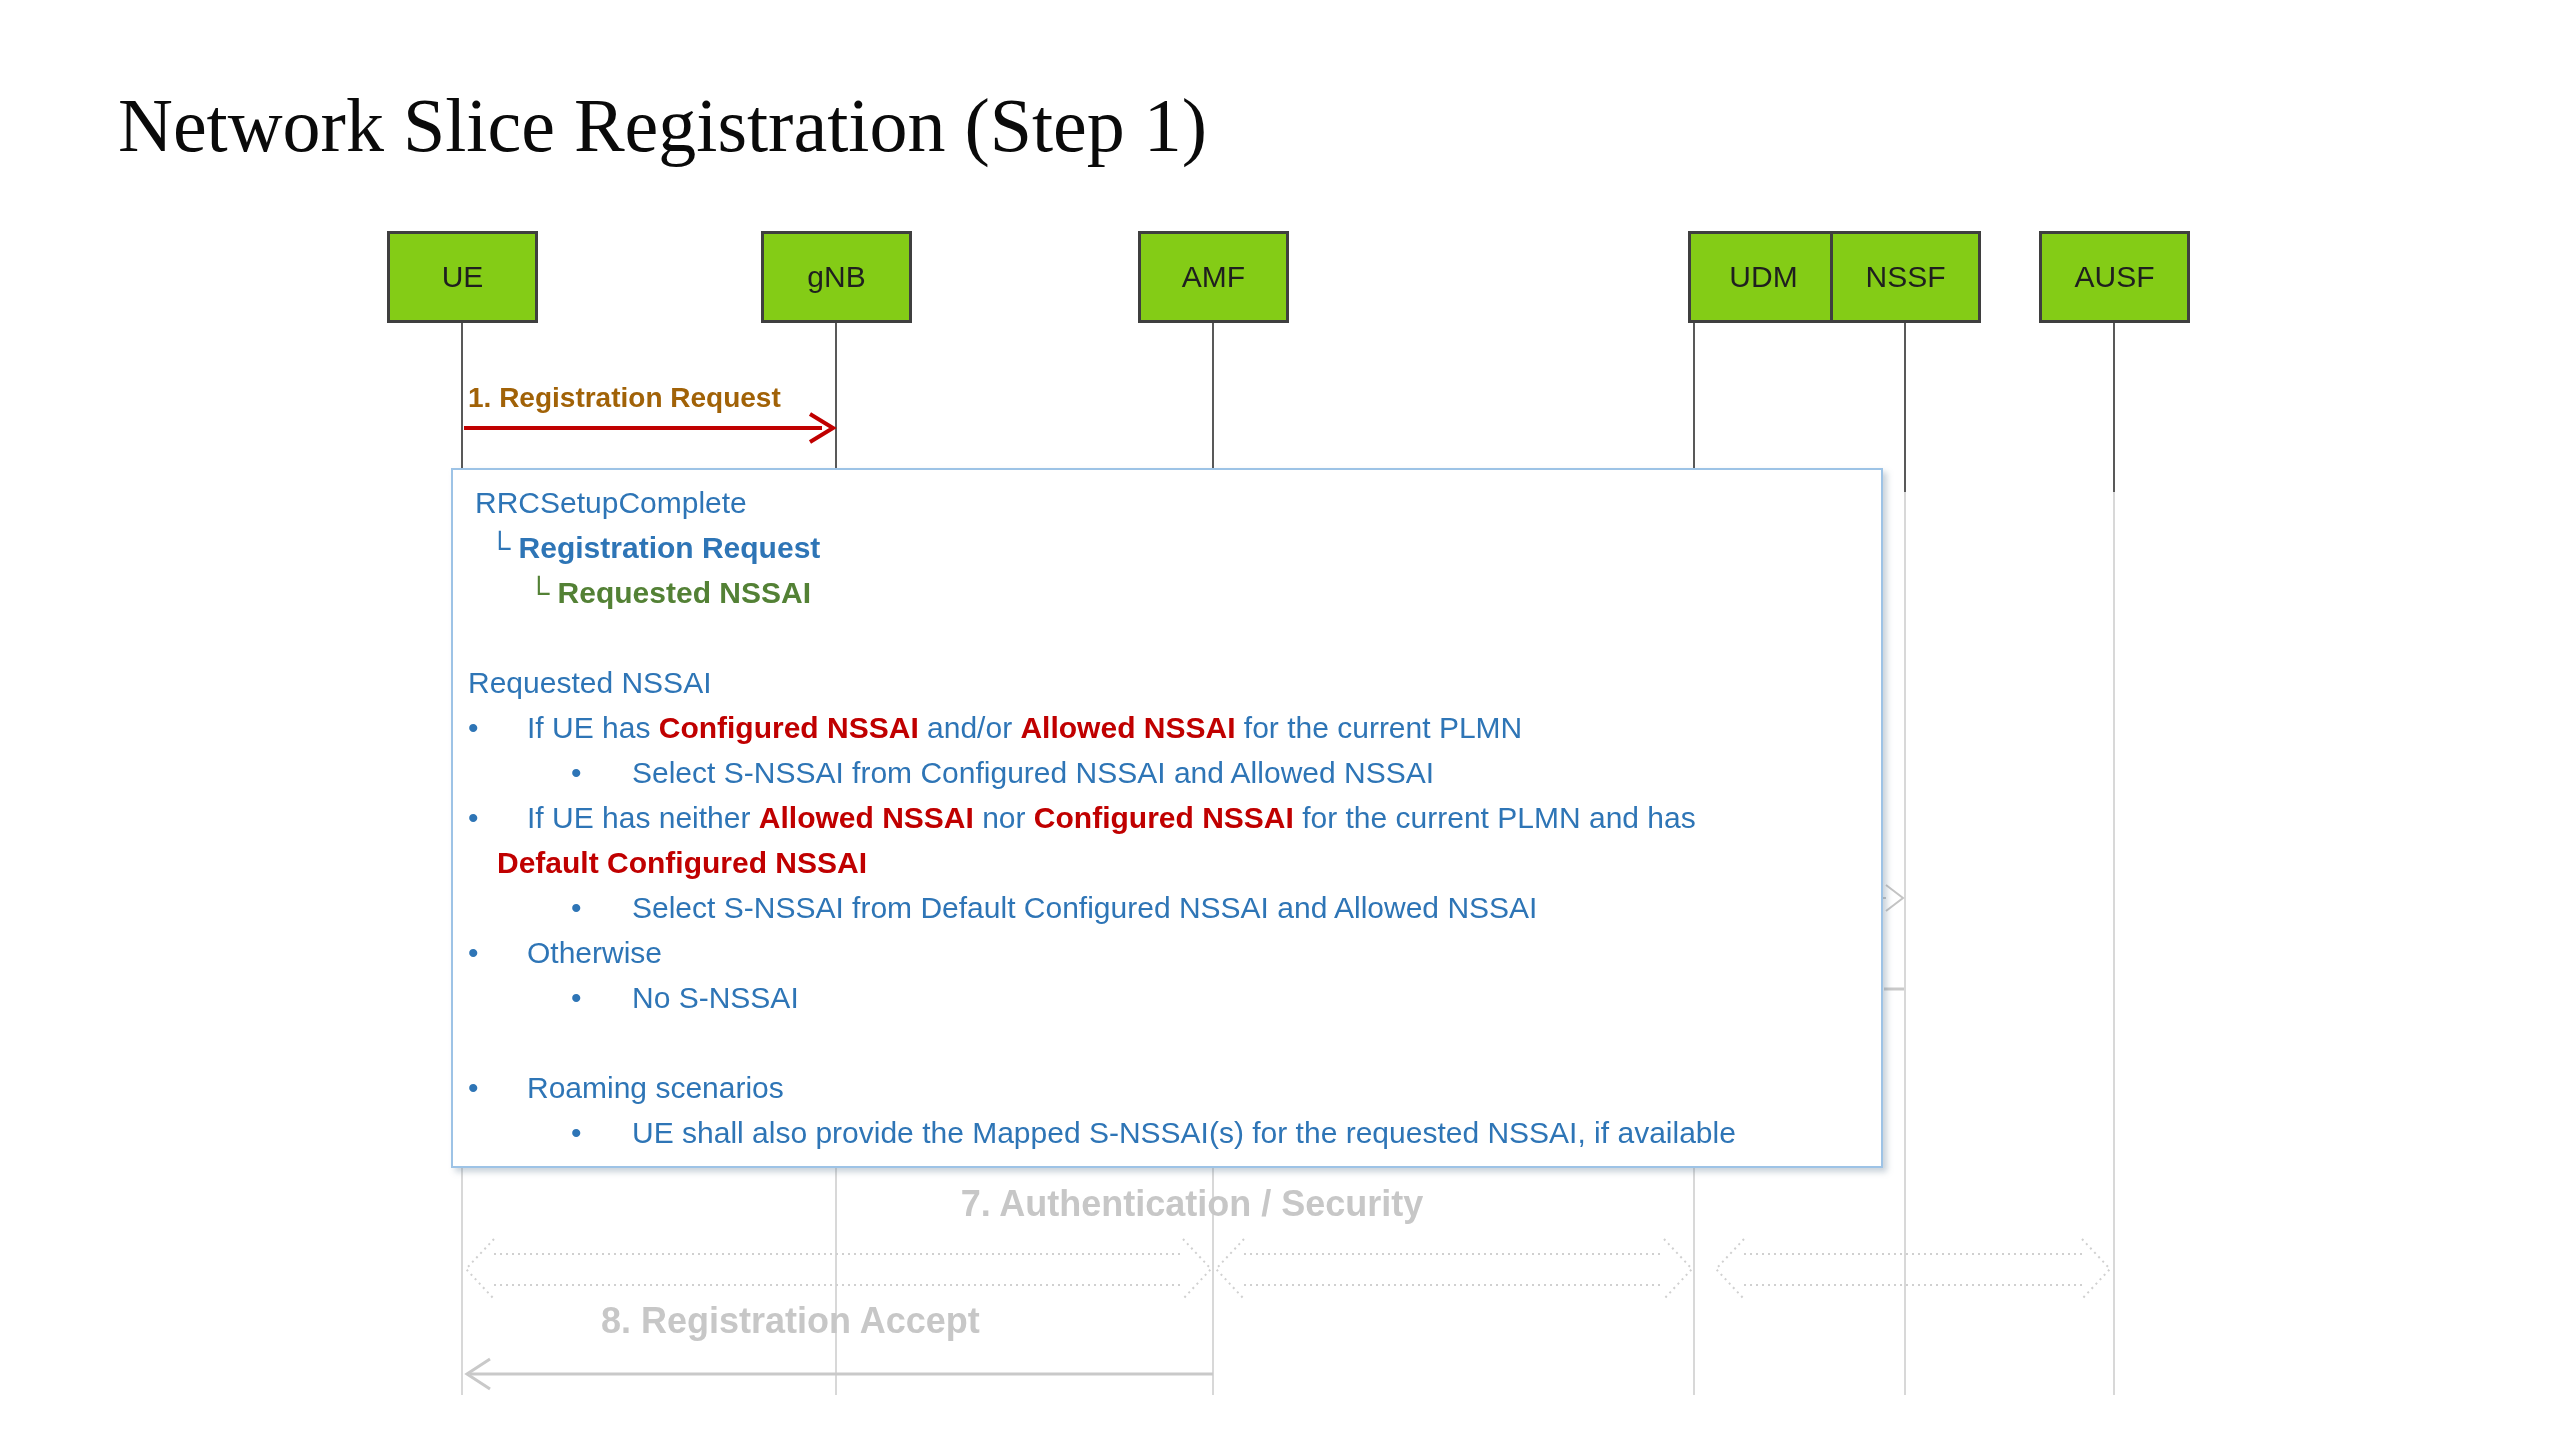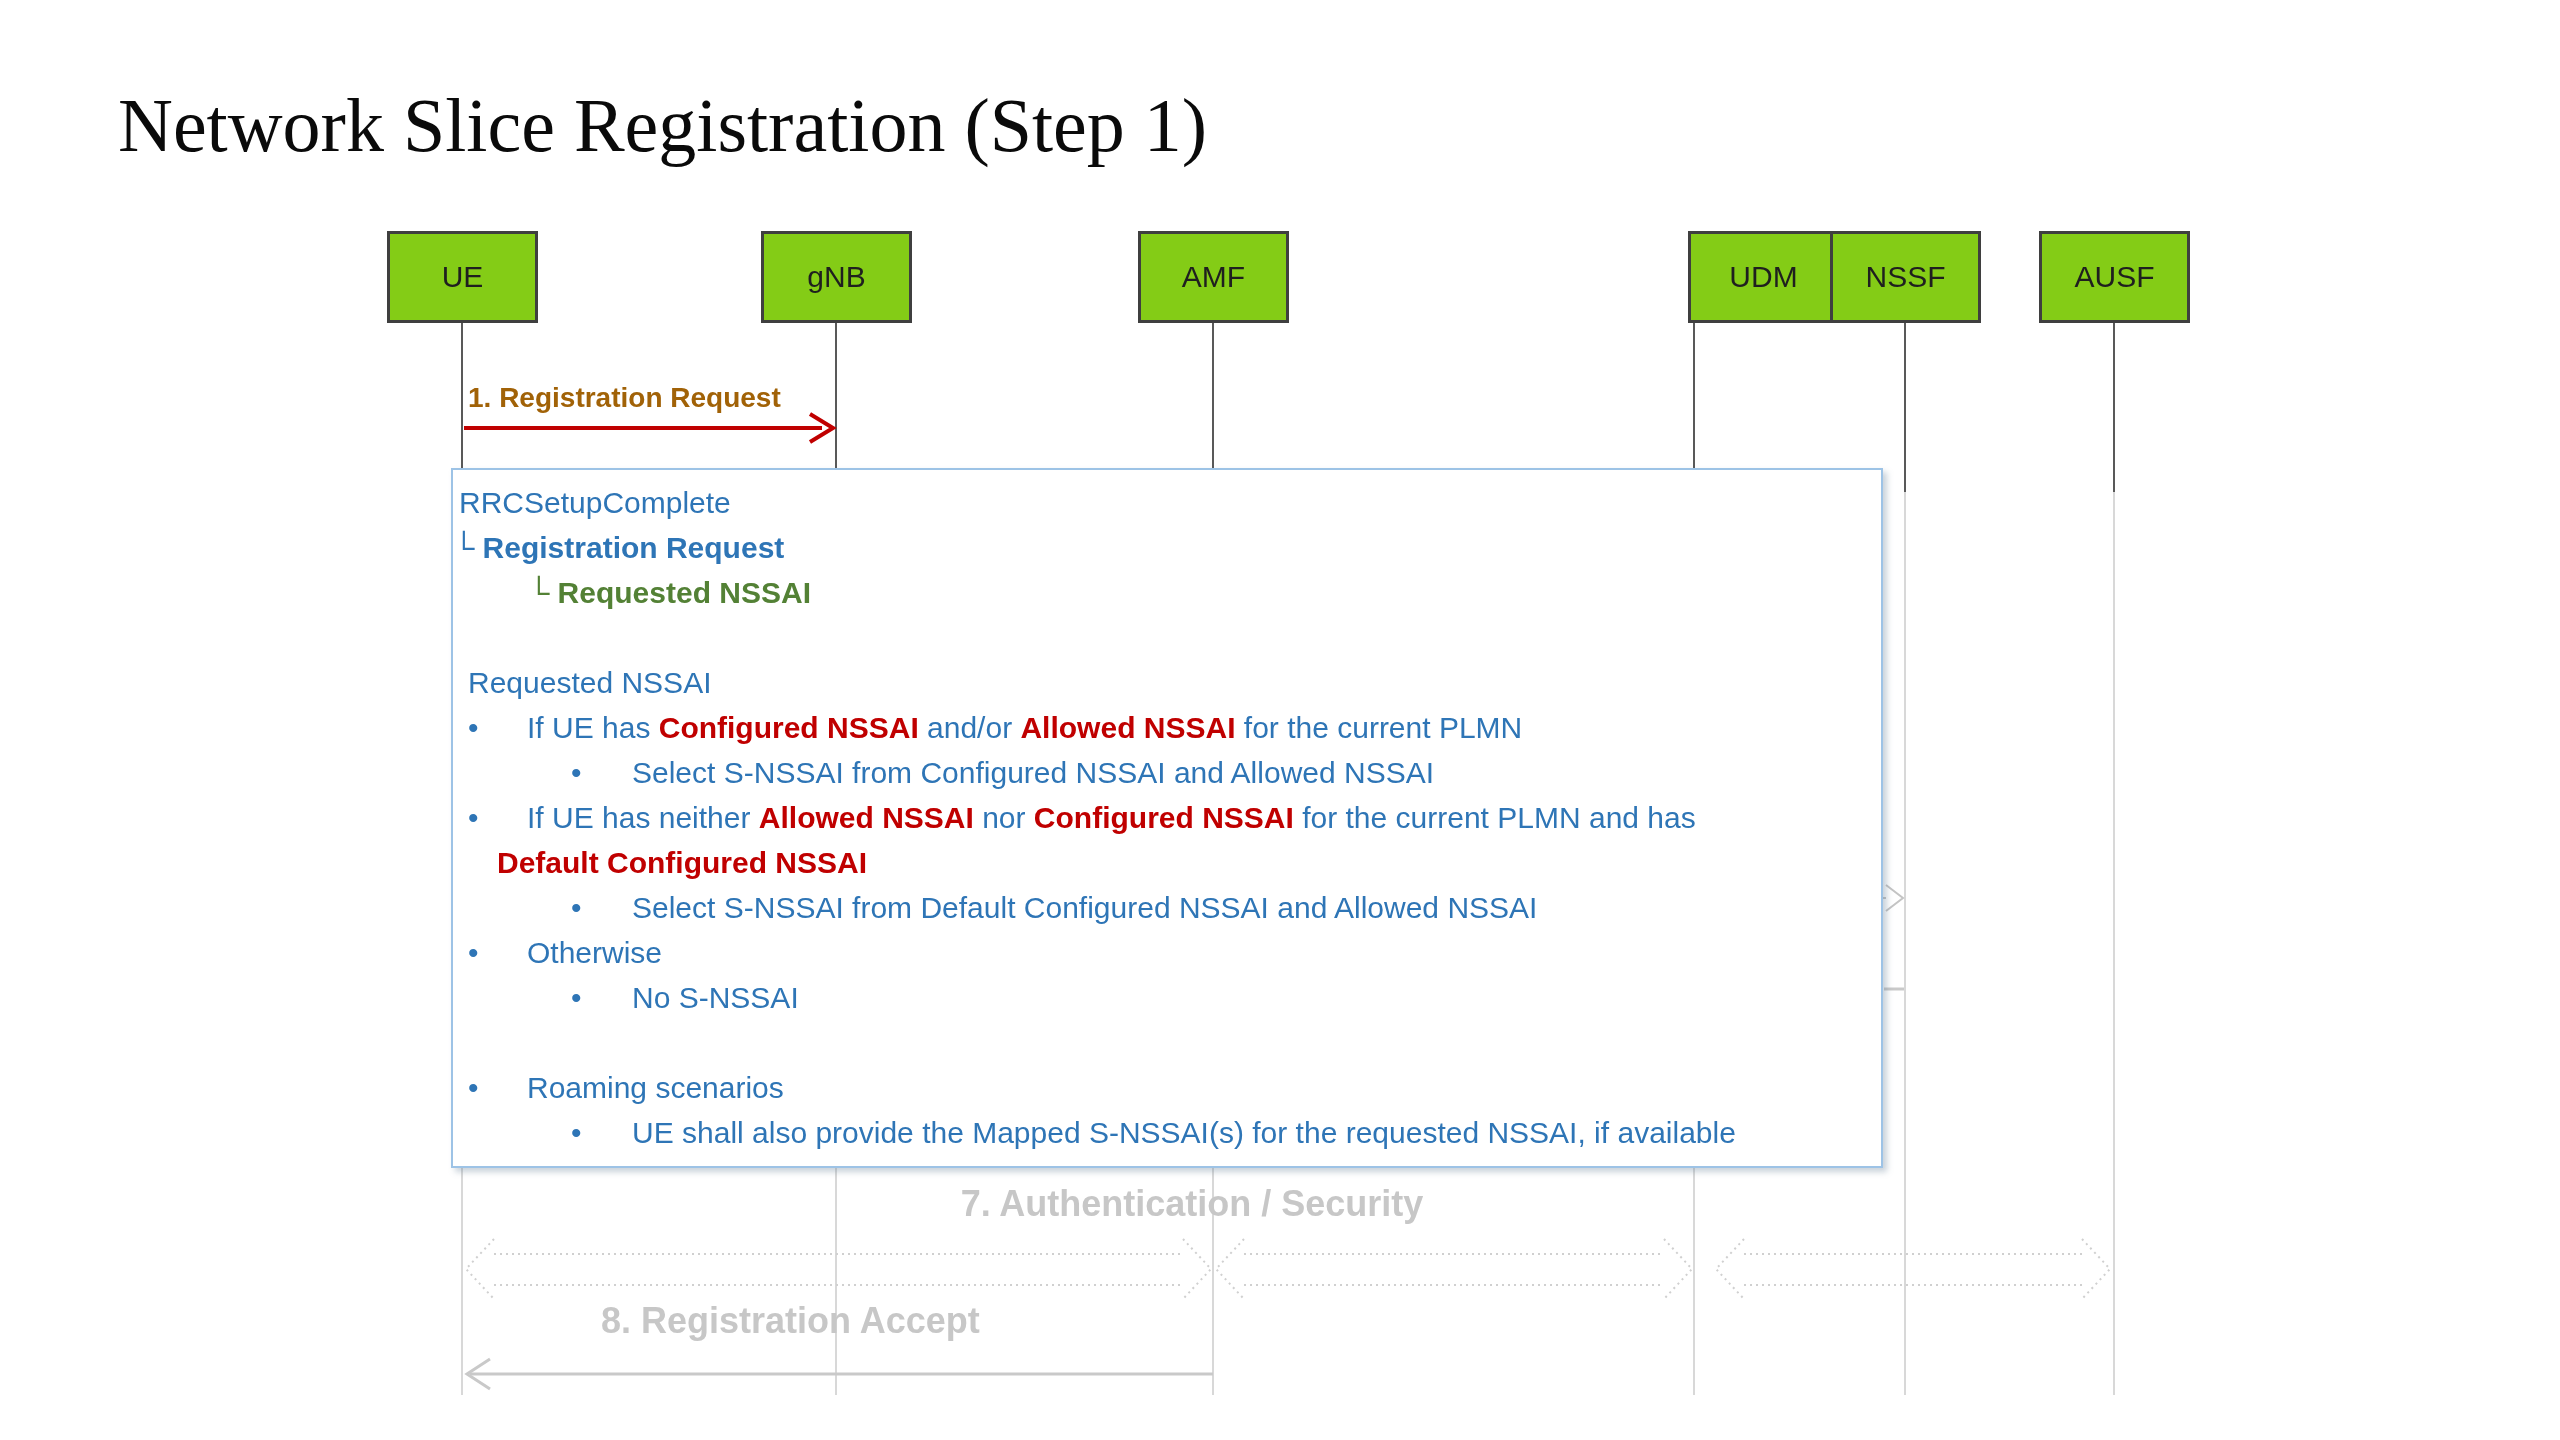--- a/index.html
+++ b/index.html
@@ -131,22 +131,22 @@
       <polyline points="490,1359 467,1374 490,1389" fill="none" stroke="#c9c9c9" stroke-width="3"></polyline>
     </g>
   </svg>
 
   <div class="msg1-label">1. Registration Request</div>
   <div class="gray-label label-auth">7. Authentication / Security</div>
   <div class="gray-label label-accept">8. Registration Accept</div>
 
   <div class="callout">
     <div id="callout-content">
-        <div class="c-line" style="padding-left: 6px;"><span class="seg-blue">RRCSetupComplete</span></div>
-        <div class="c-line" style=""><span class="seg-blue">└ </span><span class="seg-blueBold">Registration Request</span></div>
+        <div class="c-line" style="padding-left: 22px;"><span class="seg-blue">RRCSetupComplete</span></div>
+        <div class="c-line" style="padding-left: 36px;"><span class="seg-blue">└ </span><span class="seg-blueBold">Registration Request</span></div>
         <div class="c-line" style="padding-left: 75px;"><span class="seg-greenBold">└ </span><span class="seg-greenBold">Requested NSSAI</span></div>
         <div class="c-blank"></div>
         <div class="c-line" style="padding-left: 15px;"><span class="seg-blue">Requested NSSAI</span></div>
         <div class="c-line" style="padding-left: 74px;"><span class="c-bullet" style="left: 15px;">•</span><span class="seg-blue">If UE has </span><span class="seg-redBold">Configured NSSAI</span><span class="seg-blue"> and/or </span><span class="seg-redBold">Allowed NSSAI</span><span class="seg-blue"> for the current PLMN</span></div>
         <div class="c-line" style="padding-left: 179px;"><span class="c-bullet" style="left: 118px;">•</span><span class="seg-blue">Select S-NSSAI from Configured NSSAI and Allowed NSSAI</span></div>
         <div class="c-line" style="padding-left: 74px;"><span class="c-bullet" style="left: 15px;">•</span><span class="seg-blue">If UE has neither </span><span class="seg-redBold">Allowed NSSAI</span><span class="seg-blue"> nor </span><span class="seg-redBold">Configured NSSAI</span><span class="seg-blue"> for the current PLMN and has</span></div>
         <div class="c-line" style="padding-left: 44px;"><span class="seg-redBold">Default Configured NSSAI</span></div>
         <div class="c-line" style="padding-left: 179px;"><span class="c-bullet" style="left: 118px;">•</span><span class="seg-blue">Select S-NSSAI from Default Configured NSSAI and Allowed NSSAI</span></div>
         <div class="c-line" style="padding-left: 74px;"><span class="c-bullet" style="left: 15px;">•</span><span class="seg-blue">Otherwise</span></div>
         <div class="c-line" style="padding-left: 179px;"><span class="c-bullet" style="left: 118px;">•</span><span class="seg-blue">No S-NSSAI</span></div>

